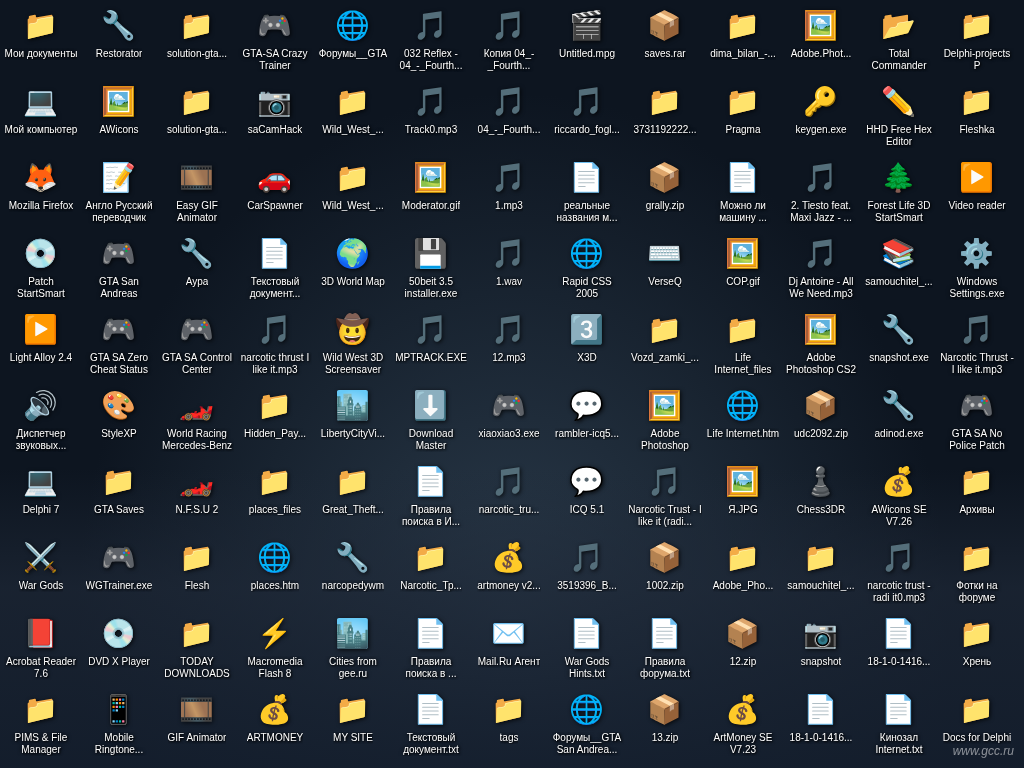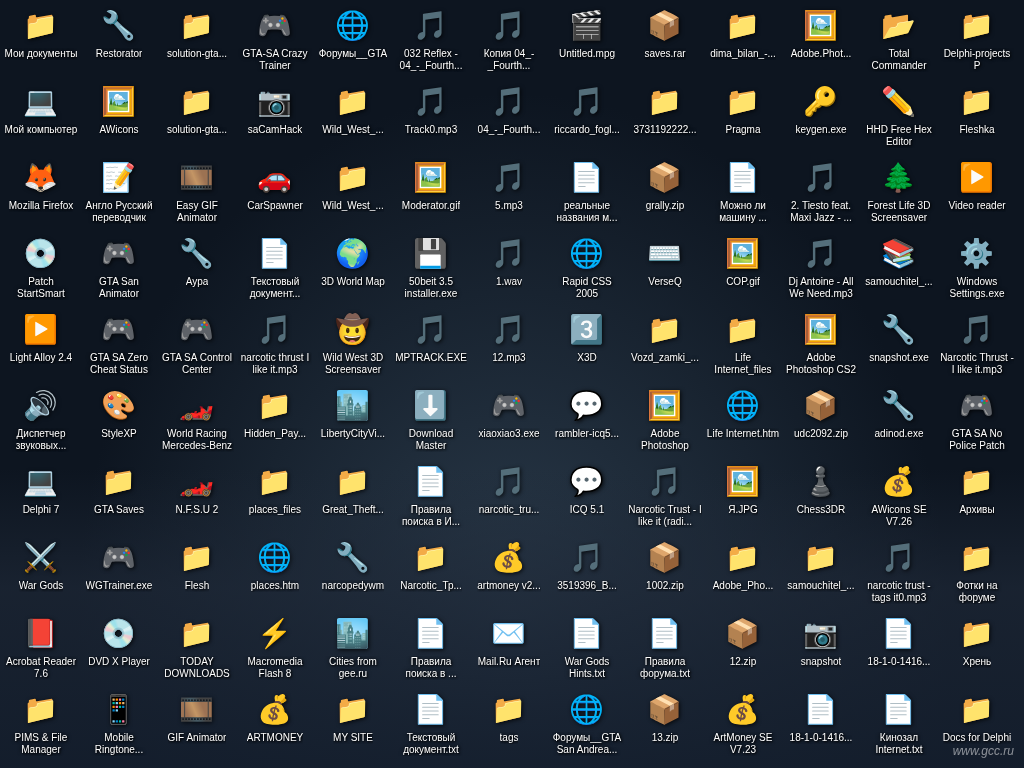--- a/index.html
+++ b/index.html
@@ -280,21 +280,21 @@
     <div class="icon">
       <div class="icon-img">
         <span style="font-size: 28px; line-height: 1; filter: drop-shadow(rgba(0, 0, 0, 0.8) 1px 1px 2px);">🖼️</span>
       </div>
       <div class="icon-label">Moderator.gif</div>
     </div>
     <div class="icon">
       <div class="icon-img">
         <span style="font-size: 28px; line-height: 1; filter: drop-shadow(rgba(0, 0, 0, 0.8) 1px 1px 2px);">🎵</span>
       </div>
-      <div class="icon-label">5.mp3</div>
+      <div class="icon-label">1.mp3</div>
     </div>
     <div class="icon">
       <div class="icon-img">
         <span style="font-size: 28px; line-height: 1; filter: drop-shadow(rgba(0, 0, 0, 0.8) 1px 1px 2px);">📄</span>
       </div>
       <div class="icon-label">реальные названия м...</div>
     </div>
     <div class="icon">
       <div class="icon-img">
         <span style="font-size: 28px; line-height: 1; filter: drop-shadow(rgba(0, 0, 0, 0.8) 1px 1px 2px);">📦</span>
@@ -310,39 +310,39 @@
     <div class="icon">
       <div class="icon-img">
         <span style="font-size: 28px; line-height: 1; filter: drop-shadow(rgba(0, 0, 0, 0.8) 1px 1px 2px);">🎵</span>
       </div>
       <div class="icon-label">2. Tiesto feat. Maxi Jazz - ...</div>
     </div>
     <div class="icon">
       <div class="icon-img">
         <span style="font-size: 28px; line-height: 1; filter: drop-shadow(rgba(0, 0, 0, 0.8) 1px 1px 2px);">🌲</span>
       </div>
-      <div class="icon-label">Forest Life 3D Screensaver</div>
+      <div class="icon-label">Forest Life 3D StartSmart</div>
     </div>
     <div class="icon">
       <div class="icon-img">
         <span style="font-size: 28px; line-height: 1; filter: drop-shadow(rgba(0, 0, 0, 0.8) 1px 1px 2px);">▶️</span>
       </div>
       <div class="icon-label">Video reader</div>
     </div>
     <div class="icon">
       <div class="icon-img">
         <span style="font-size: 28px; line-height: 1; filter: drop-shadow(rgba(0, 0, 0, 0.8) 1px 1px 2px);">💿</span>
       </div>
       <div class="icon-label">Patch StartSmart</div>
     </div>
     <div class="icon">
       <div class="icon-img">
         <span style="font-size: 28px; line-height: 1; filter: drop-shadow(rgba(0, 0, 0, 0.8) 1px 1px 2px);">🎮</span>
       </div>
-      <div class="icon-label">GTA San Animator</div>
+      <div class="icon-label">GTA San Andreas</div>
     </div>
     <div class="icon">
       <div class="icon-img">
         <span style="font-size: 28px; line-height: 1; filter: drop-shadow(rgba(0, 0, 0, 0.8) 1px 1px 2px);">🔧</span>
       </div>
       <div class="icon-label">Aypa</div>
     </div>
     <div class="icon">
       <div class="icon-img">
         <span style="font-size: 28px; line-height: 1; filter: drop-shadow(rgba(0, 0, 0, 0.8) 1px 1px 2px);">📄</span>
@@ -700,21 +700,21 @@
     <div class="icon">
       <div class="icon-img">
         <span style="font-size: 28px; line-height: 1; filter: drop-shadow(rgba(0, 0, 0, 0.8) 1px 1px 2px);">📁</span>
       </div>
       <div class="icon-label">samouchitel_...</div>
     </div>
     <div class="icon">
       <div class="icon-img">
         <span style="font-size: 28px; line-height: 1; filter: drop-shadow(rgba(0, 0, 0, 0.8) 1px 1px 2px);">🎵</span>
       </div>
-      <div class="icon-label">narcotic trust - tags it0.mp3</div>
+      <div class="icon-label">narcotic trust - radi it0.mp3</div>
     </div>
     <div class="icon">
       <div class="icon-img">
         <span style="font-size: 28px; line-height: 1; filter: drop-shadow(rgba(0, 0, 0, 0.8) 1px 1px 2px);">📁</span>
       </div>
       <div class="icon-label">Фотки на форуме</div>
     </div>
     <div class="icon">
       <div class="icon-img">
         <span style="font-size: 28px; line-height: 1; filter: drop-shadow(rgba(0, 0, 0, 0.8) 1px 1px 2px);">📕</span>

